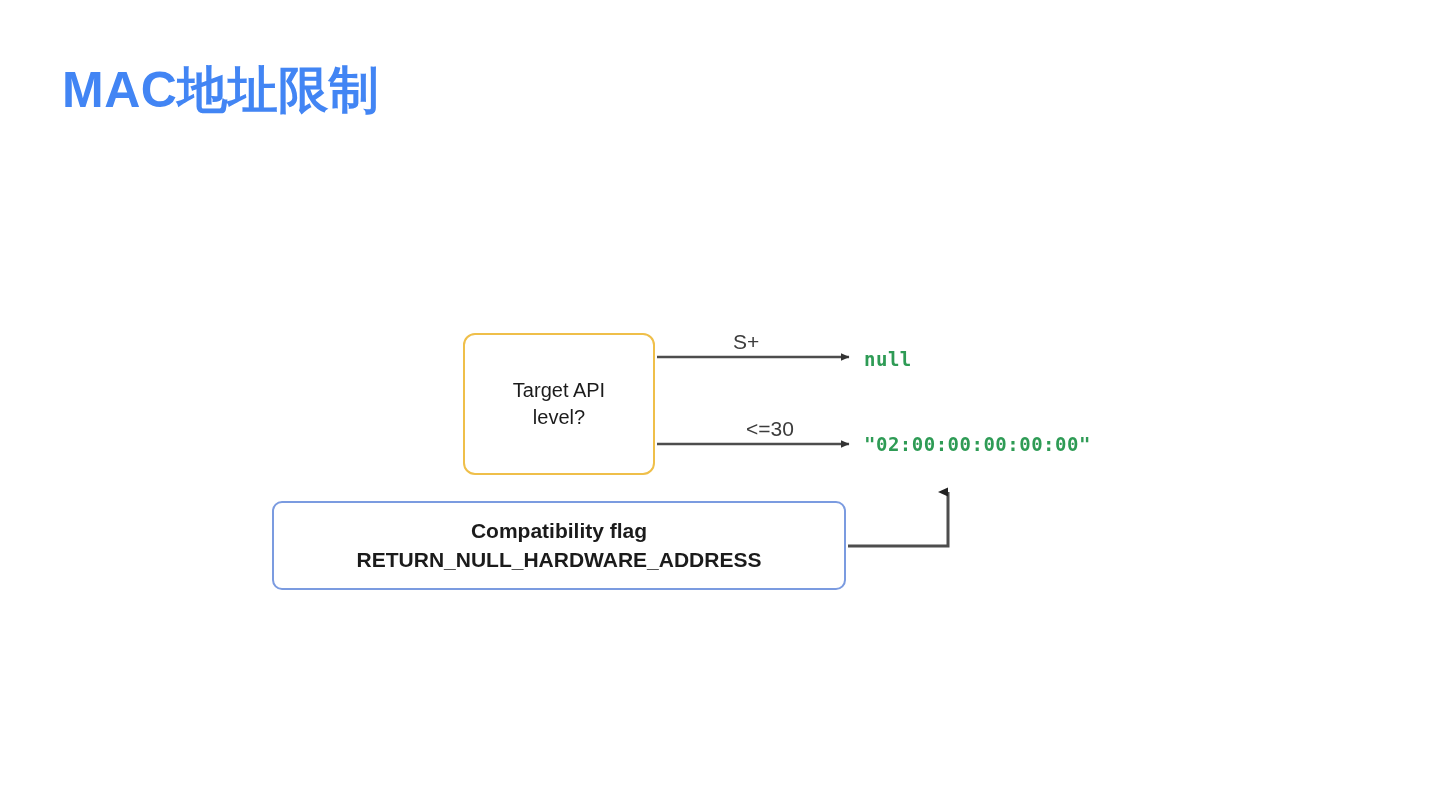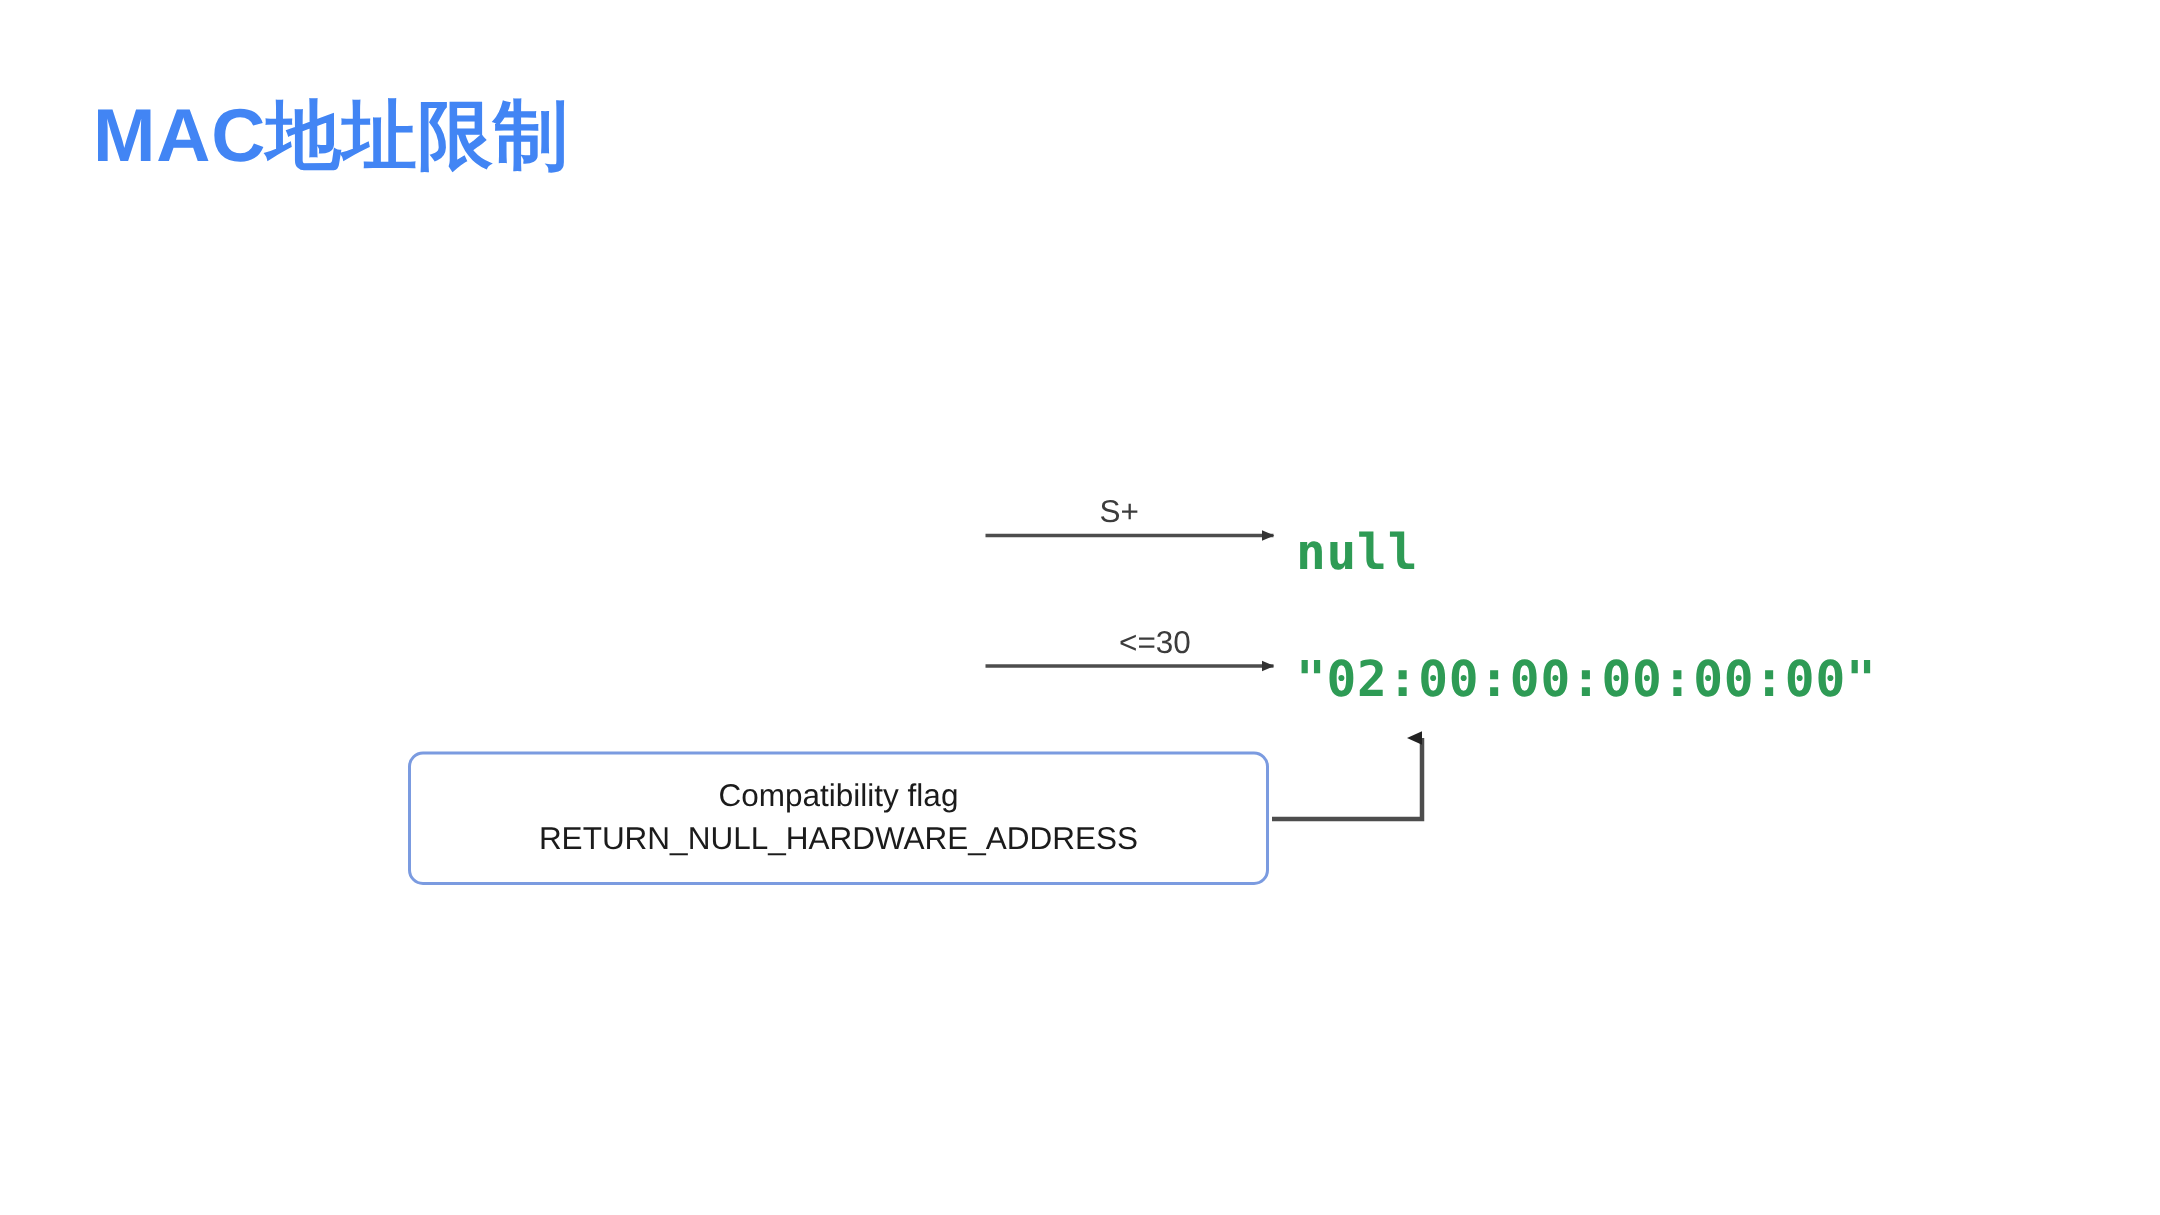--- a/index.html
+++ b/index.html
@@ -90,21 +90,21 @@
     box-sizing: border-box;
     border: 2px solid #7b9be0;
     border-radius: 10px;
     background: #ffffff;
     display: flex;
     align-items: center;
     justify-content: center;
   }
   #flag-box .box-text {
     font-size: 21px;
-    font-weight: 400;
+    font-weight: 700;
     color: #1b1b1b;
     text-align: center;
     line-height: 1.38;
     white-space: pre-line;
   }
 
   
   .edge-label {
     position: absolute;
     font-size: 21px;
@@ -119,21 +119,21 @@
   #edge-label-bottom {
     left: 718px;
     top: 417px;
     margin-left: 28px;
   }
 
   
   .output-value {
     position: absolute;
     font-family: "DejaVu Sans Mono", "Liberation Mono", monospace;
-    font-size: 33px;
+    font-size: 19px;
     font-weight: bold;
     color: #2e9b55;
     white-space: nowrap;
     letter-spacing: 0.5px;
   }
   #output-null {
     left: 864px;
     top: 348px;
   }
   #output-mac {
@@ -160,20 +160,24 @@
         </marker>
       </defs>
 
       <line x1="657" y1="357" x2="849" y2="357" stroke="#4d4d4d" stroke-width="2.4" marker-end="url(#arrowRight)"></line>
 
       <line x1="657" y1="444" x2="849" y2="444" stroke="#4d4d4d" stroke-width="2.4" marker-end="url(#arrowRight)"></line>
 
       <path d="M848,546 L948,546 L948,492" fill="none" stroke="#4d4d4d" stroke-width="3" stroke-linejoin="miter" stroke-linecap="butt" marker-end="url(#arrowUp)"></path>
     </svg>
 
+    <div id="decision-box">
+      <div class="box-text">Target API
+level?</div>
+    </div>
 
     <div id="flag-box">
       <div class="box-text">Compatibility flag
 RETURN_NULL_HARDWARE_ADDRESS</div>
     </div>
 
     <div class="edge-label" id="edge-label-top">S+</div>
 
     <div class="edge-label" id="edge-label-bottom">&lt;=30</div>
 

